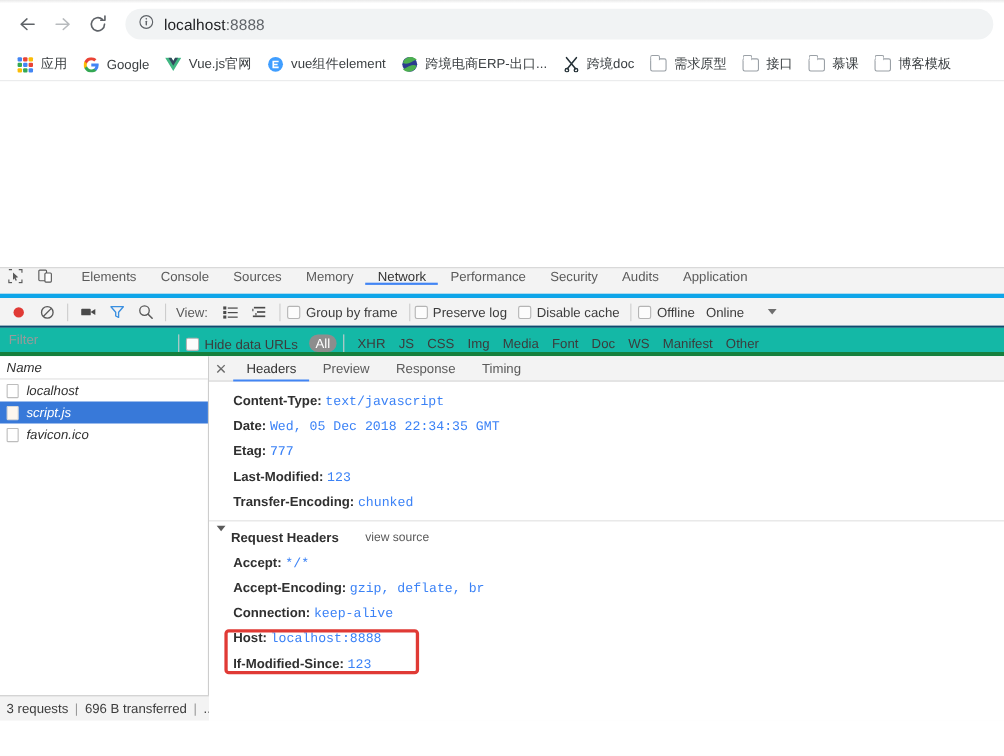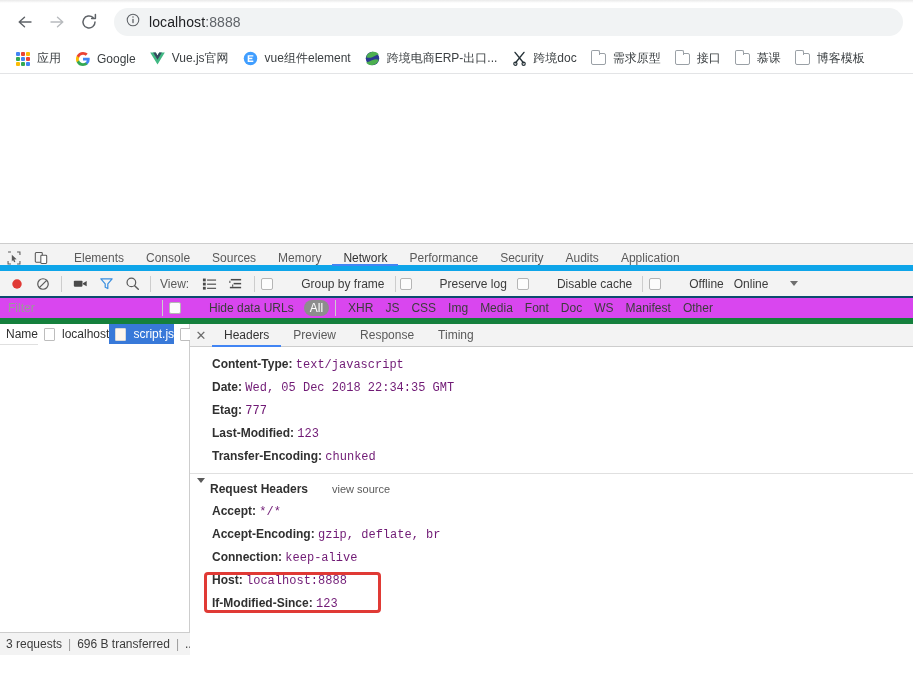--- a/index.html
+++ b/index.html
@@ -111,23 +111,23 @@
   #devtools {
     width: 913px;
     border-top: 1px solid #cdcdcd;
     background: #f3f3f3;
     font-family: "Liberation Sans", sans-serif;
   }
 
   #dt-tabbar {
     height: 27px;
     display: flex;
-    align-items: flex-end;
+    align-items: flex-start;
     background: #f3f3f3;
-    border-bottom: 6px solid #0ea5e9;
+    border-bottom: 4px solid #0ea5e9;
   }
   #dt-tabbar .dt-icon-btn {
     width: 27px;
     display: flex; align-items: center; justify-content: center;
     flex: 0 0 auto;
   }
   .dt-sep { width:1px; background:#cdcdcd; margin:5px 4px; flex:0 0 auto; }
   .dt-tab {
     display: flex; align-items: center;
     padding: 0 11px;
@@ -147,38 +147,38 @@
     height: 27px;
     display: flex;
     align-items: center;
     background: #f3f3f3;
     border-bottom: 2px solid #0c4a6e;
     padding: 0 4px;
     white-space: nowrap;
   }
   .nb-btn { width:26px; height:26px; display:flex; align-items:center; justify-content:center; flex:0 0 auto; }
   .nb-label { font-size:12px; color:#5a5a5a; margin:0 7px 0 4px; flex:0 0 auto;}
-  .nb-check { display:flex; align-items:center; margin-right:10px; flex:0 0 auto;gap:23px; }
+  .nb-check { display:flex; align-items:center; margin-right:10px; flex:0 0 auto; }
   .cb {
     width:12px; height:12px; border:1px solid #b5b5b5; border-radius:2px;
     background:#fcfcfc; margin-right:5px; flex:0 0 auto;
   }
   .nb-text { font-size:12px; color:#3c3c3c; }
   .nb-select { font-size:12px; color:#3c3c3c; margin-right:4px;}
   .tri-down {
     width:0;height:0;border-left:4px solid transparent;border-right:4px solid transparent;
     border-top:5px solid #6e6e6e; margin-left:18px; flex:0 0 auto;
   }
 
   #dt-filterbar {
     height: 26px;
     display: flex;
-    align-items: center;
-    background: #d946ef;
-    border-bottom: 6px solid #15803d;
+    align-items: flex-end;
+    background: #14b8a6;
+    border-bottom: 4px solid #15803d;
     white-space: nowrap;
   }
   #filter-input {
     width: 162px;
     height: 100%;
     border: none;
     background: transparent;
     font-size: 12px;
     color: #3c3c3c;
     padding: 0 8px;
@@ -198,21 +198,22 @@
     display: flex;
     background: #fff;
   }
 
   #dt-sidebar {
     width: 190px;
     flex: 0 0 190px;
     border-right: 1px solid #cdcdcd;
     background: #fff;
     display: flex;
-    flex-direction: row;
+    flex-direction: column;
+    font-style: italic;
   }
   #sb-header {
     height: 21px;
     display:flex; align-items:center;
     padding-left: 6px;
     font-size: 12px;
     color: #303030;
     border-bottom: 1px solid #e0e0e0;
     background:#fff;
   }
@@ -274,21 +275,21 @@
     line-height: 22px;
     padding-left: 22px;
     color: #303030;
     white-space: nowrap;
     font-family: "Liberation Sans", sans-serif;
   }
   .hdr-line .k { font-weight: bold; color:#303030; }
   .hdr-line .v {
     font-family: "Liberation Mono", monospace;
     font-size: 12px;
-    color: #701a75;
+    color: #3b82f6;
   }
   .hdr-section {
     font-size: 12px;
     line-height: 22px;
     padding-left: 7px;
     color: #303030;
     font-weight: bold;
     display:flex; align-items:flex-start;
     white-space: nowrap;
   }

